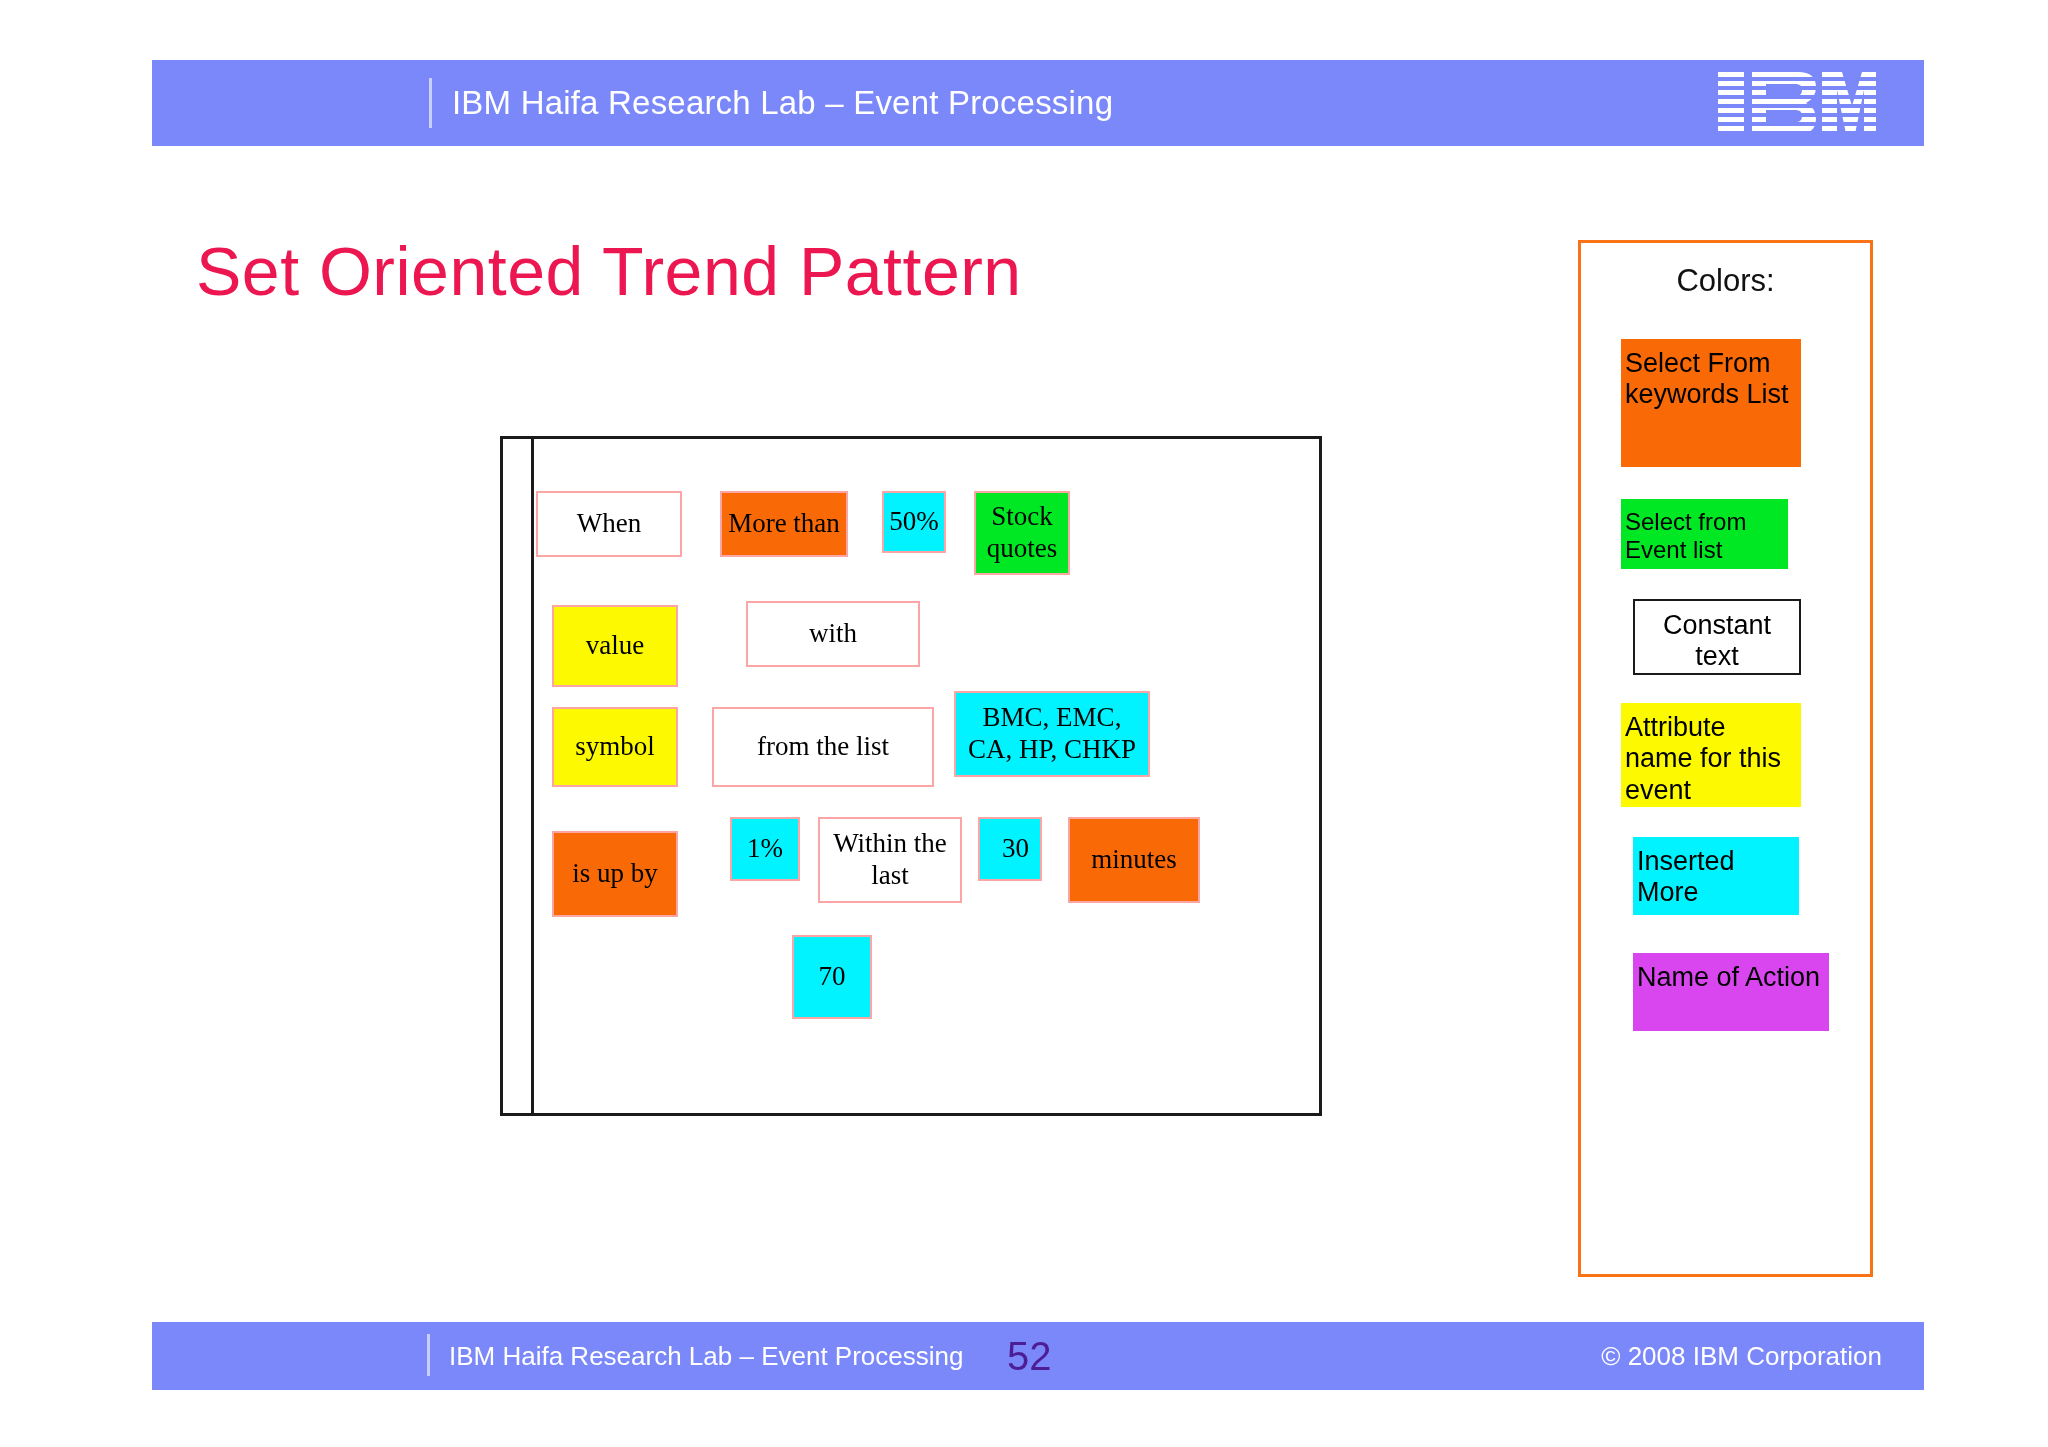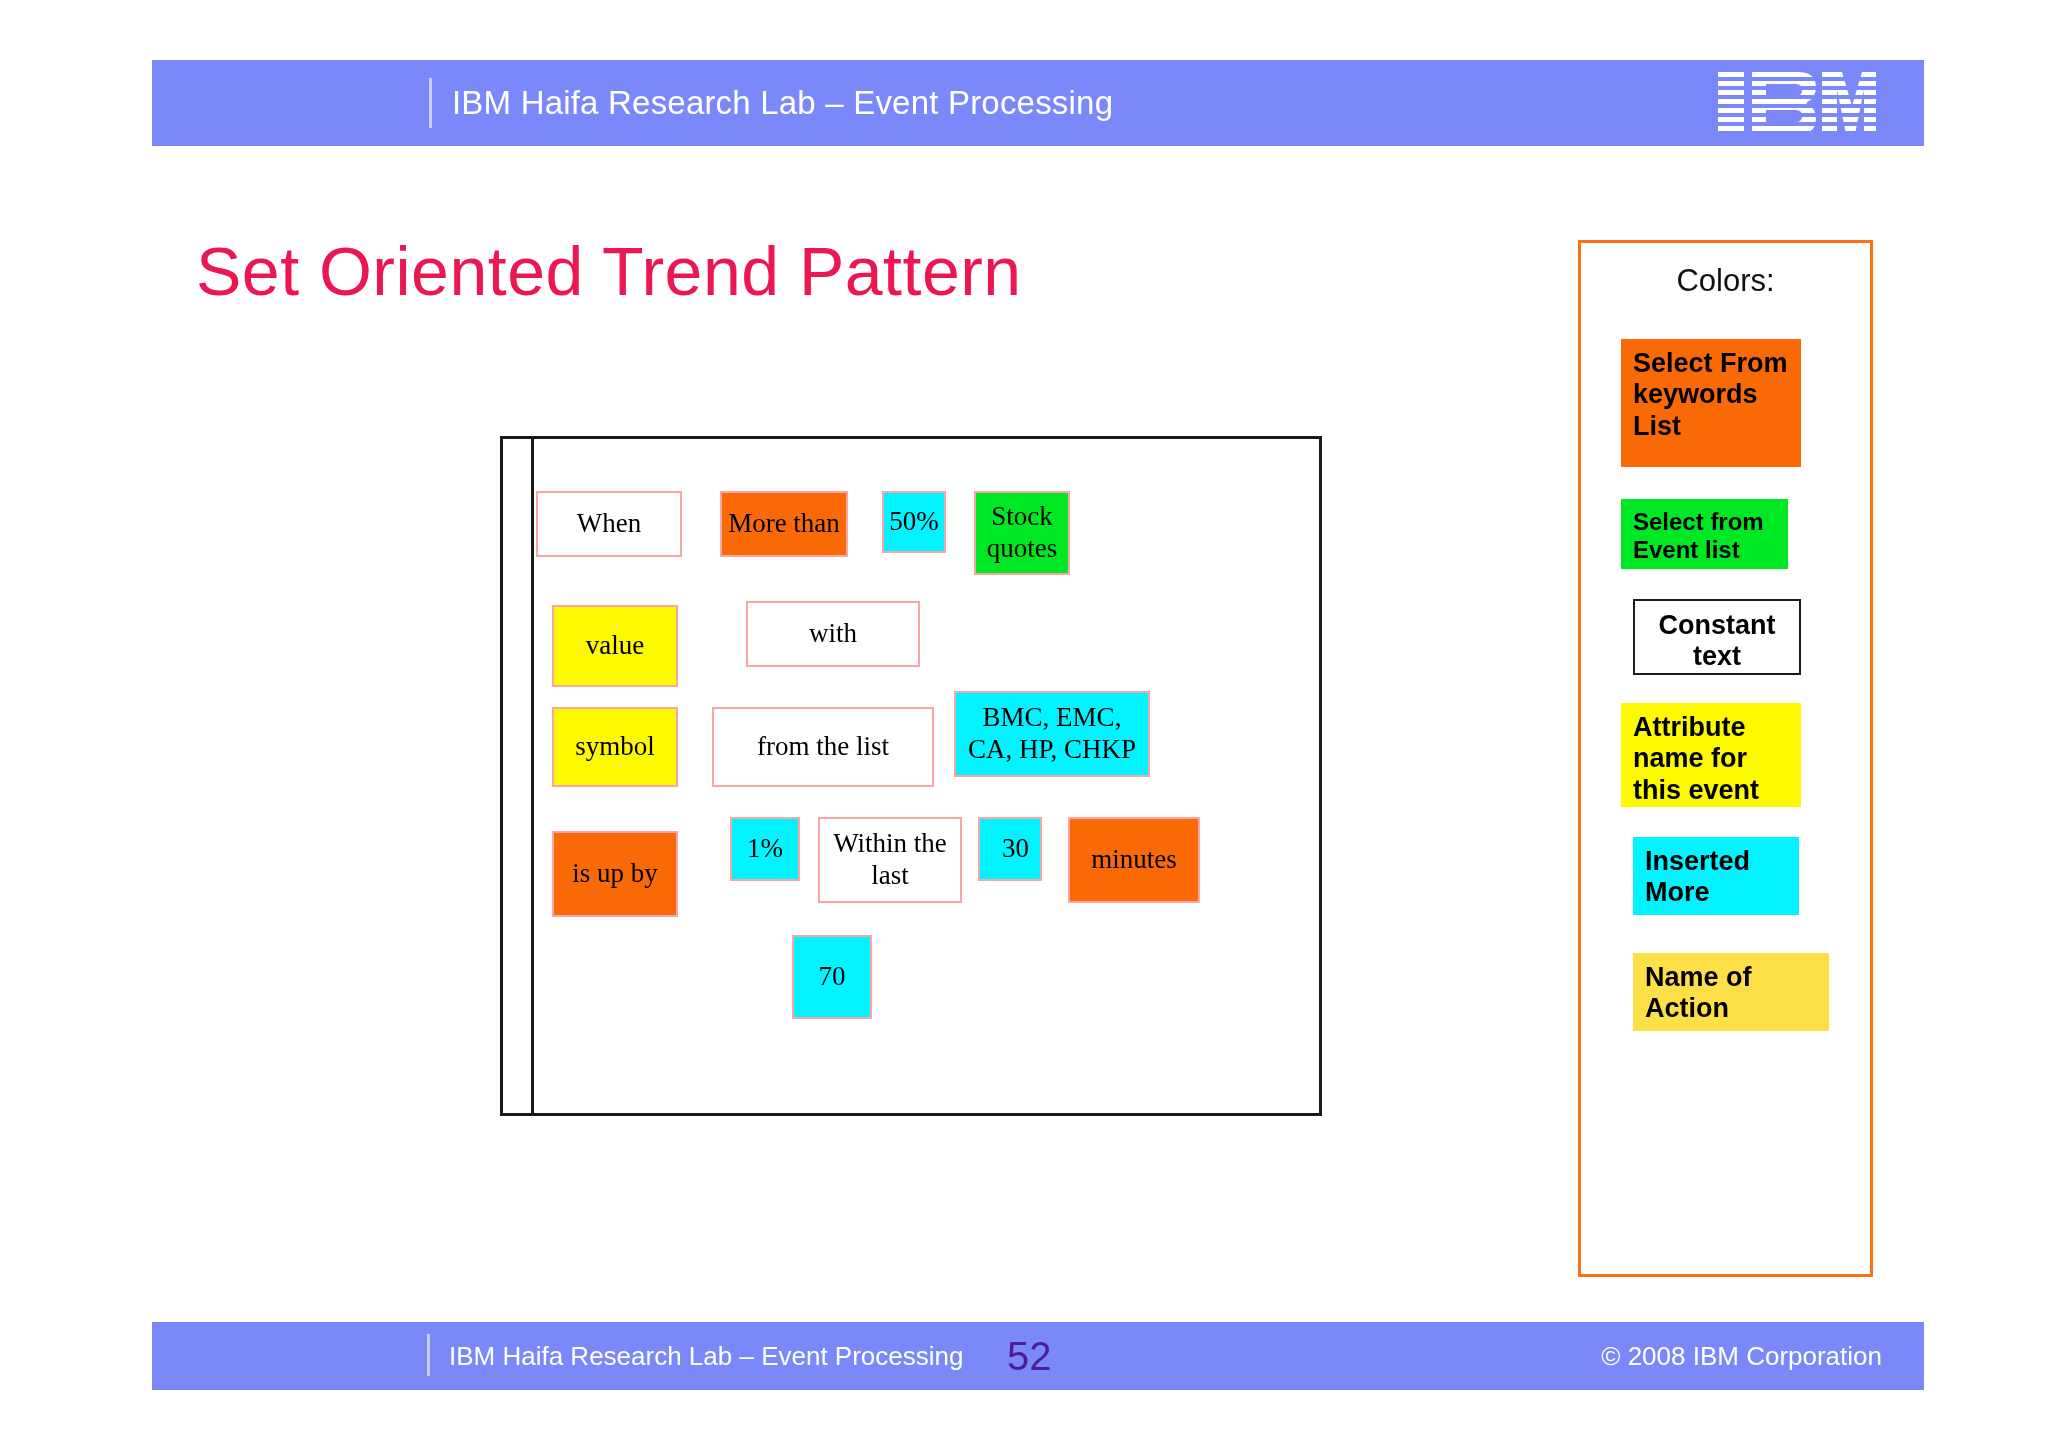--- a/index.html
+++ b/index.html
@@ -113,31 +113,30 @@
     text-align: center;
     font-size: 31px;
     color: #111111;
   }
   .lbox {
     position: absolute;
     left: 40px;
     font-size: 27px;
     line-height: 1.16;
     color: #000000;
-    padding: 9px 12px;
+    padding: 9px 4px;
     text-align: left;
-    font-weight: bold;
   }
   .lbox.centered { text-align: center; }
   .l-orange { background: #f96a07; }
   .l-green  { background: #00e824; }
   .l-white  { background: #ffffff; border: 2px solid #1a1a1a; }
   .l-yellow { background: #fcf900; }
   .l-cyan   { background: #00f3ff; }
-  .l-purple { background: #fde047; }
+  .l-purple { background: #d946ef; }
 
   
   #footer-banner {
     position: absolute;
     left: 152px; top: 1322px;
     width: 1772px; height: 68px;
     background: #7b88fa;
   }
   #footer-divider {
     position: absolute;

